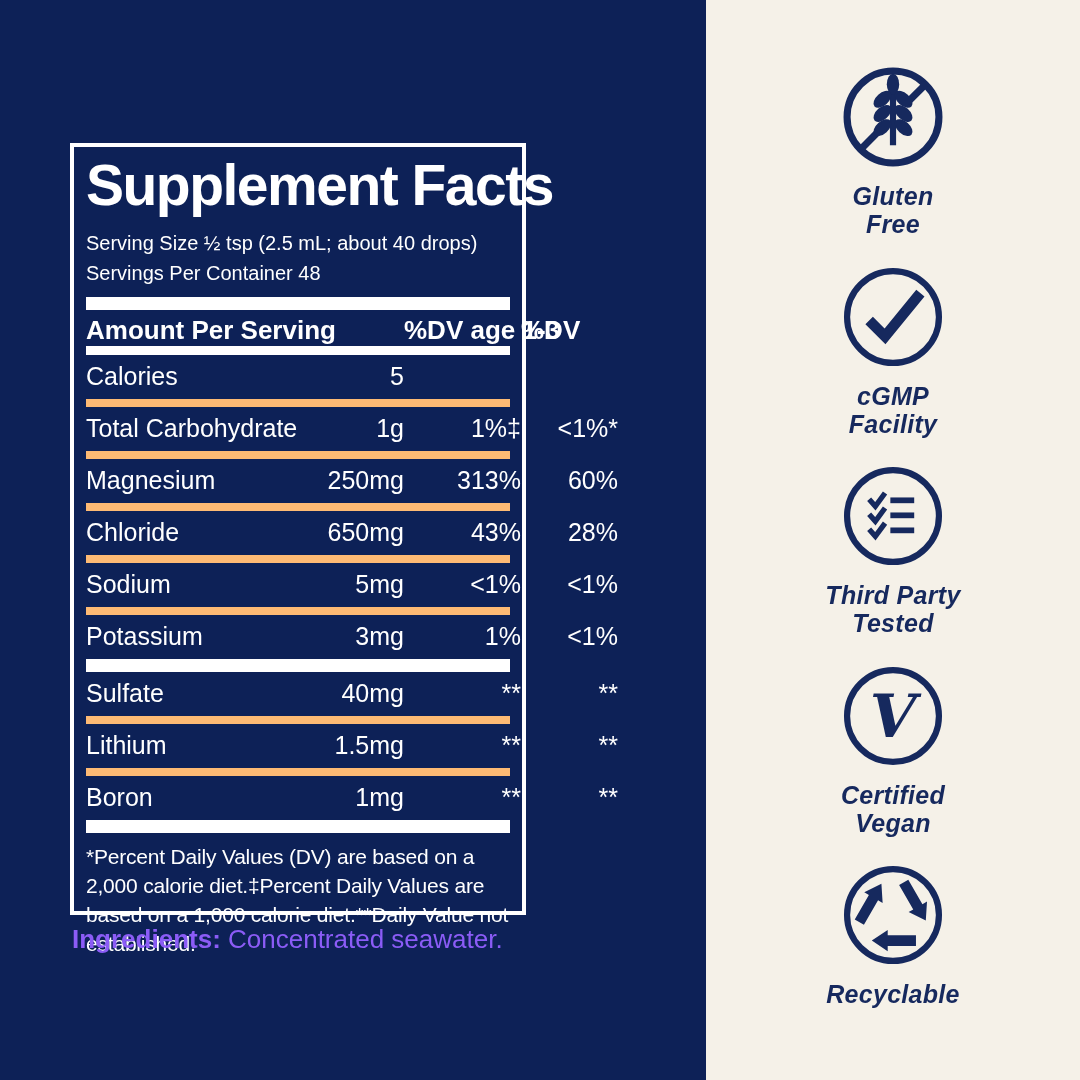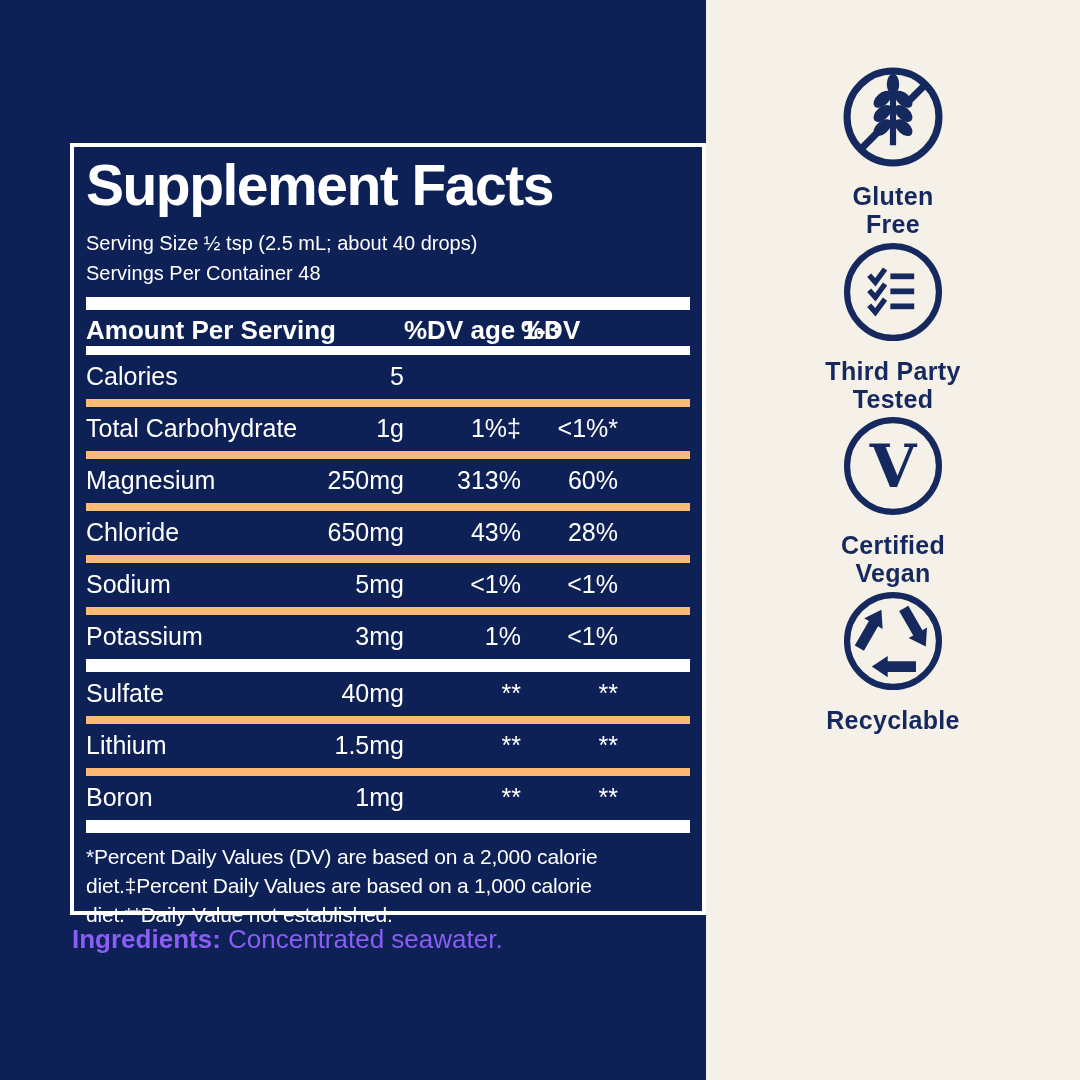--- a/index.html
+++ b/index.html
@@ -14,21 +14,21 @@
   .left-pane {
     position: relative;
     width: 706px; height: 1080px;
     background: #0d2157;
     flex: 0 0 706px;
   }
 
   .facts-panel {
     position: absolute;
     left: 70px; top: 143px;
-    width: 636px; height: 772px;
+    width: 456px; height: 772px;
     border: 4px solid #ffffff;
     padding: 8px 12px;
     color: #ffffff;
   }
 
   .facts-title {
     font-size: 57px;
     font-weight: bold;
     letter-spacing: -1.5px;
     line-height: 1.06;
@@ -83,20 +83,22 @@
 
   
   .right-pane {
     width: 374px; height: 1080px;
     background: #f5f1e8;
     flex: 0 0 374px;
     display: flex;
     flex-direction: column;
     align-items: center;
     padding-top: 64px;
+    gap: 25px;
+    font-style: italic;
   }
   .badge {
     display: flex;
     flex-direction: column;
     align-items: center;
   }
   .badge svg { display: block; }
   .badge-label {
     margin-top: 12px;
     text-align: center;
@@ -222,20 +224,32 @@
         </g>
         <path d="M 37,-37 L 16,-16 M -14,14 L -37,37" stroke="#16295e" stroke-width="8" fill="none"></path>
       </svg>
     </span>
     <div class="badge-label">
       <div>Gluten</div>
       <div>Free</div>
     </div>
   </div>
 
+  <div class="badge">
+    <span>
+      <svg viewBox="-60 -60 120 120" width="106" height="106">
+        <circle r="52" fill="none" stroke="#16295e" stroke-width="7"></circle>
+        <path d="M -27,4 L -9,22 L 31,-27" fill="none" stroke="#16295e" stroke-width="12" stroke-linejoin="miter"></path>
+      </svg>
+    </span>
+    <div class="badge-label">
+      <div>cGMP</div>
+      <div>Facility</div>
+    </div>
+  </div>
 
   <div class="badge">
     <span>
       <svg viewBox="-60 -60 120 120" width="106" height="106">
         <circle r="52" fill="none" stroke="#16295e" stroke-width="7"></circle>
         <g stroke="#16295e" fill="#16295e">
           <path d="M -27,-19 l 7,8 l 11,-15" fill="none" stroke-width="6"></path>
           <rect x="-3" y="-21" width="27" height="6.5" stroke="none"></rect>
           <path d="M -27,-2 l 7,8 l 11,-15" fill="none" stroke-width="6"></path>
           <rect x="-3" y="-4" width="27" height="6.5" stroke="none"></rect>

